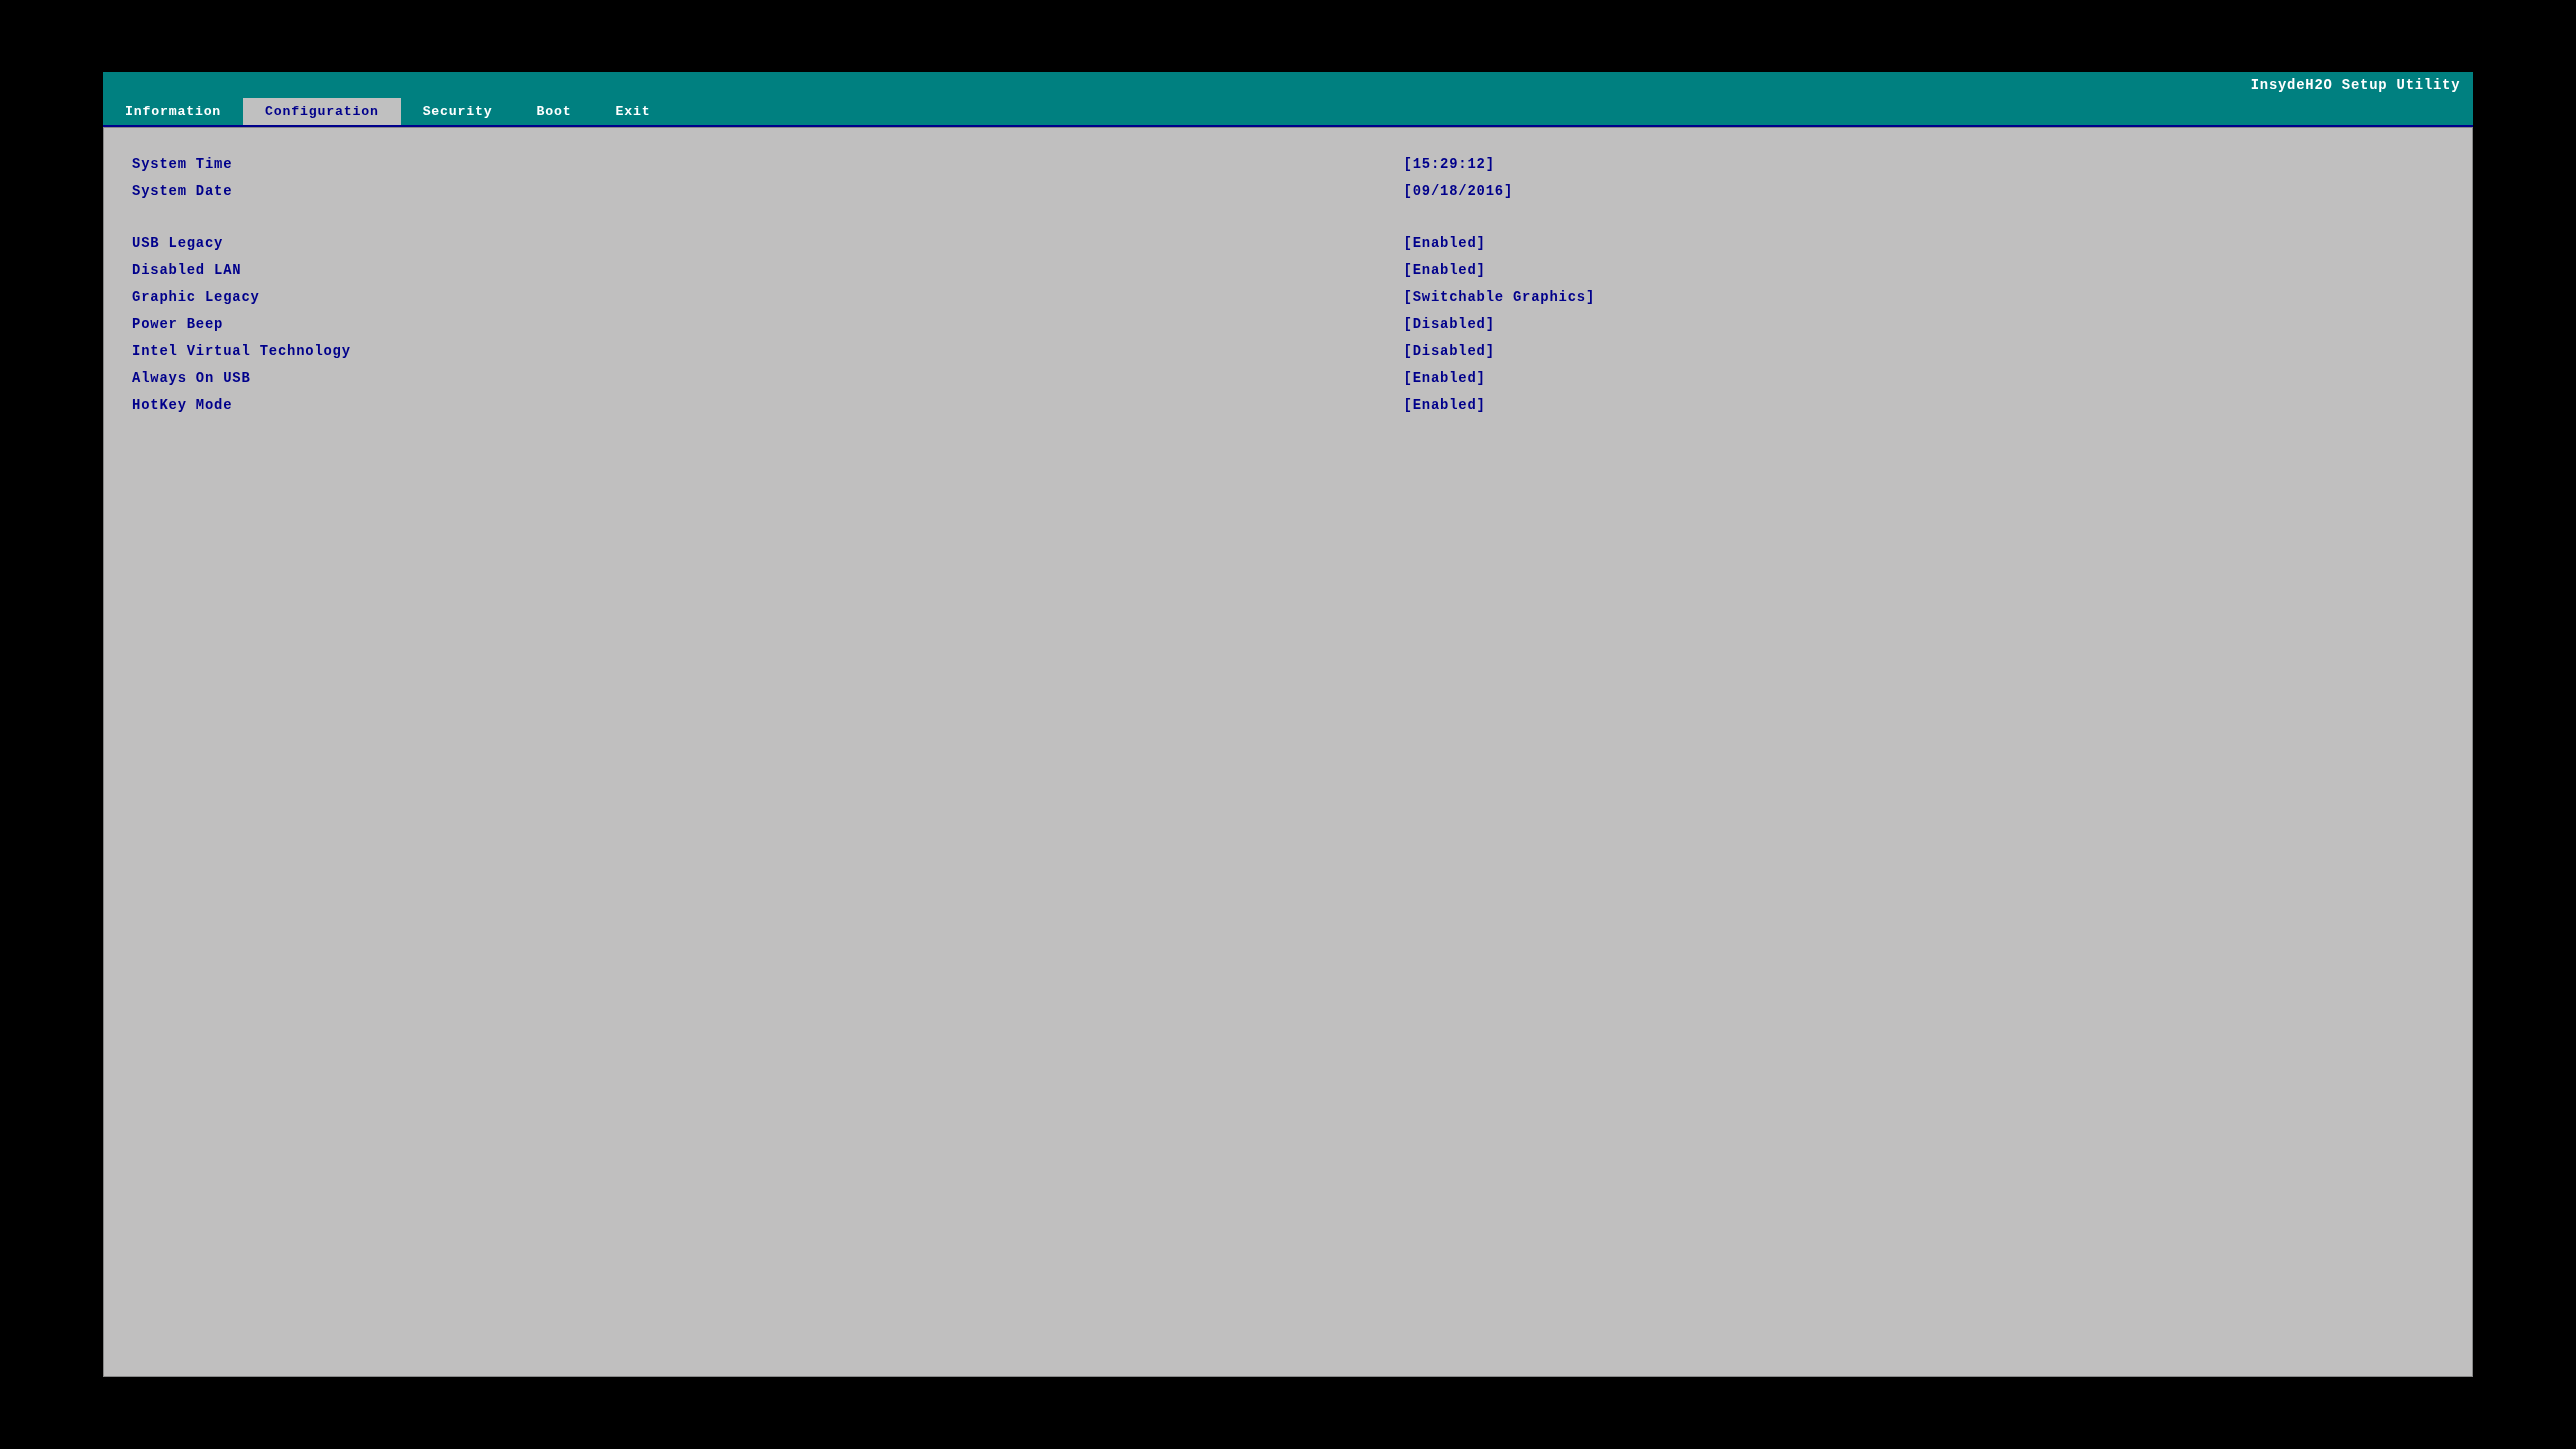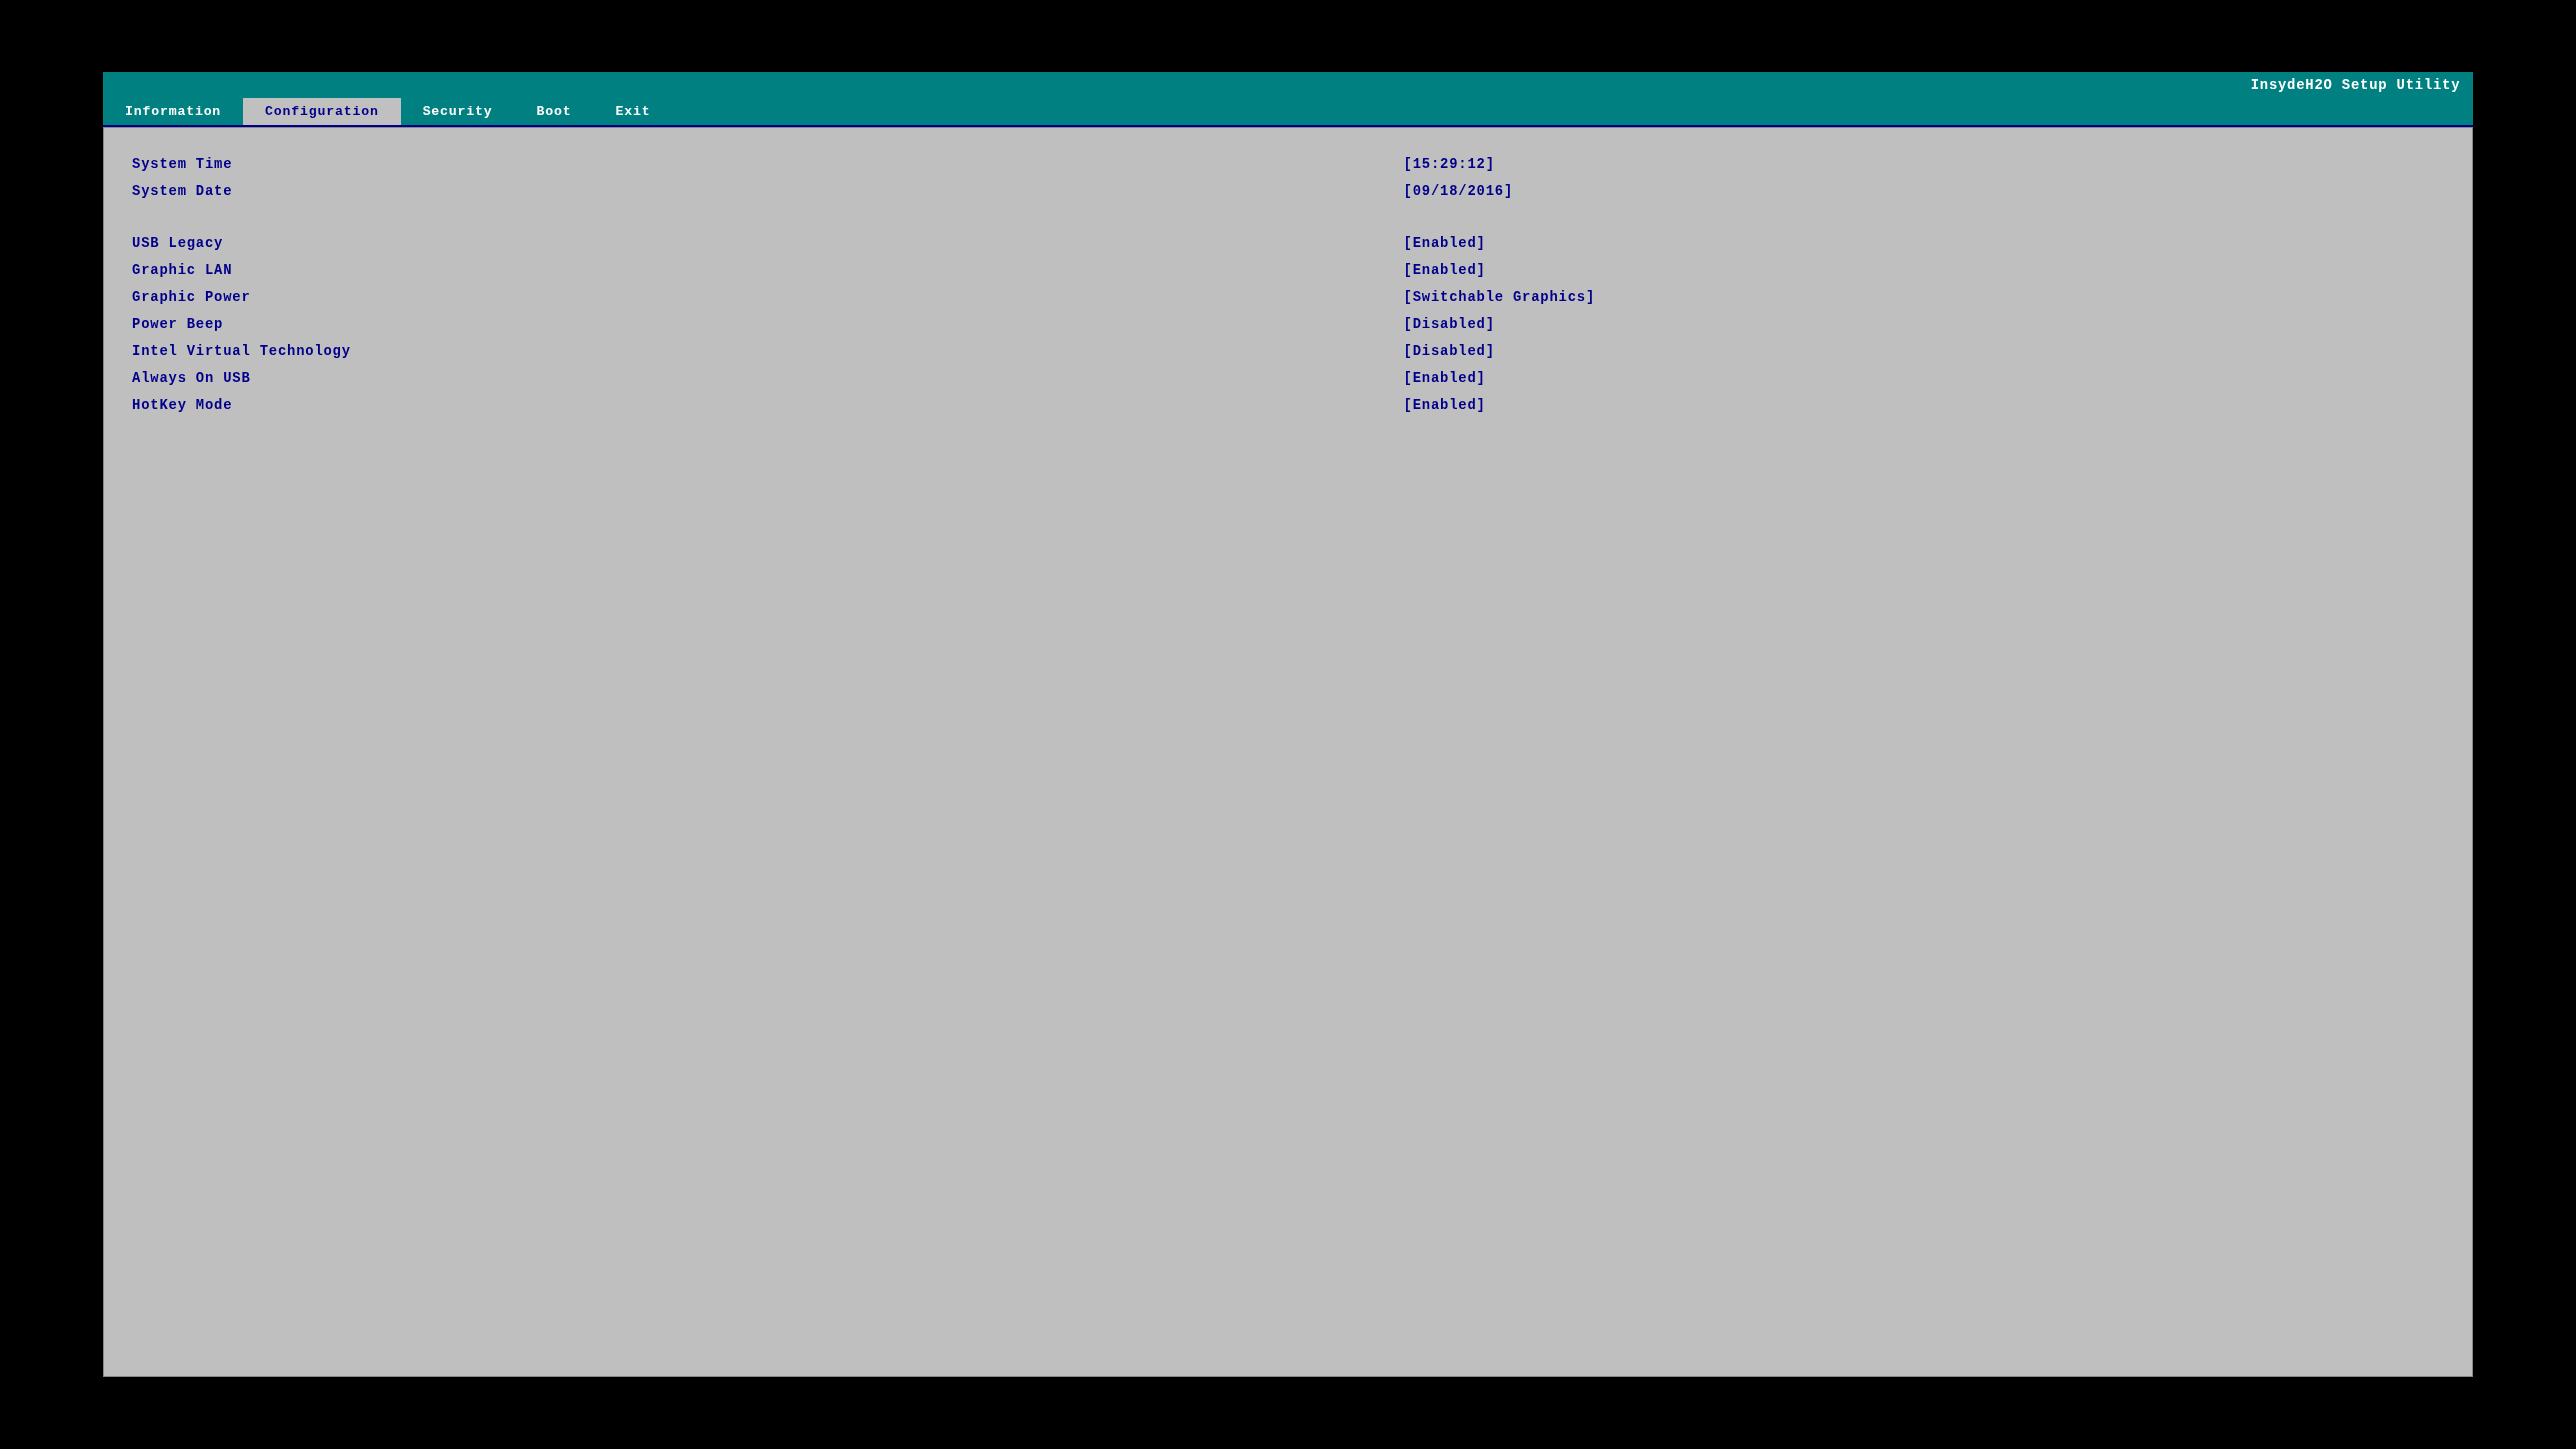--- a/index.html
+++ b/index.html
@@ -117,25 +117,25 @@
             <td>[09/18/2016]</td>
           </tr>
           <tr class="spacer-row">
             <td colspan="2">&nbsp;</td>
           </tr>
           <tr>
             <td>USB Legacy</td>
             <td>[Enabled]</td>
           </tr>
           <tr>
-            <td>Graphic LAN</td>
+            <td>Disabled LAN</td>
             <td>[Enabled]</td>
           </tr>
           <tr>
-            <td>Graphic Power</td>
+            <td>Graphic Legacy</td>
             <td>[Switchable Graphics]</td>
           </tr>
           <tr>
             <td>Power Beep</td>
             <td>[Disabled]</td>
           </tr>
           <tr>
             <td>Intel Virtual Technology</td>
             <td>[Disabled]</td>
           </tr>

